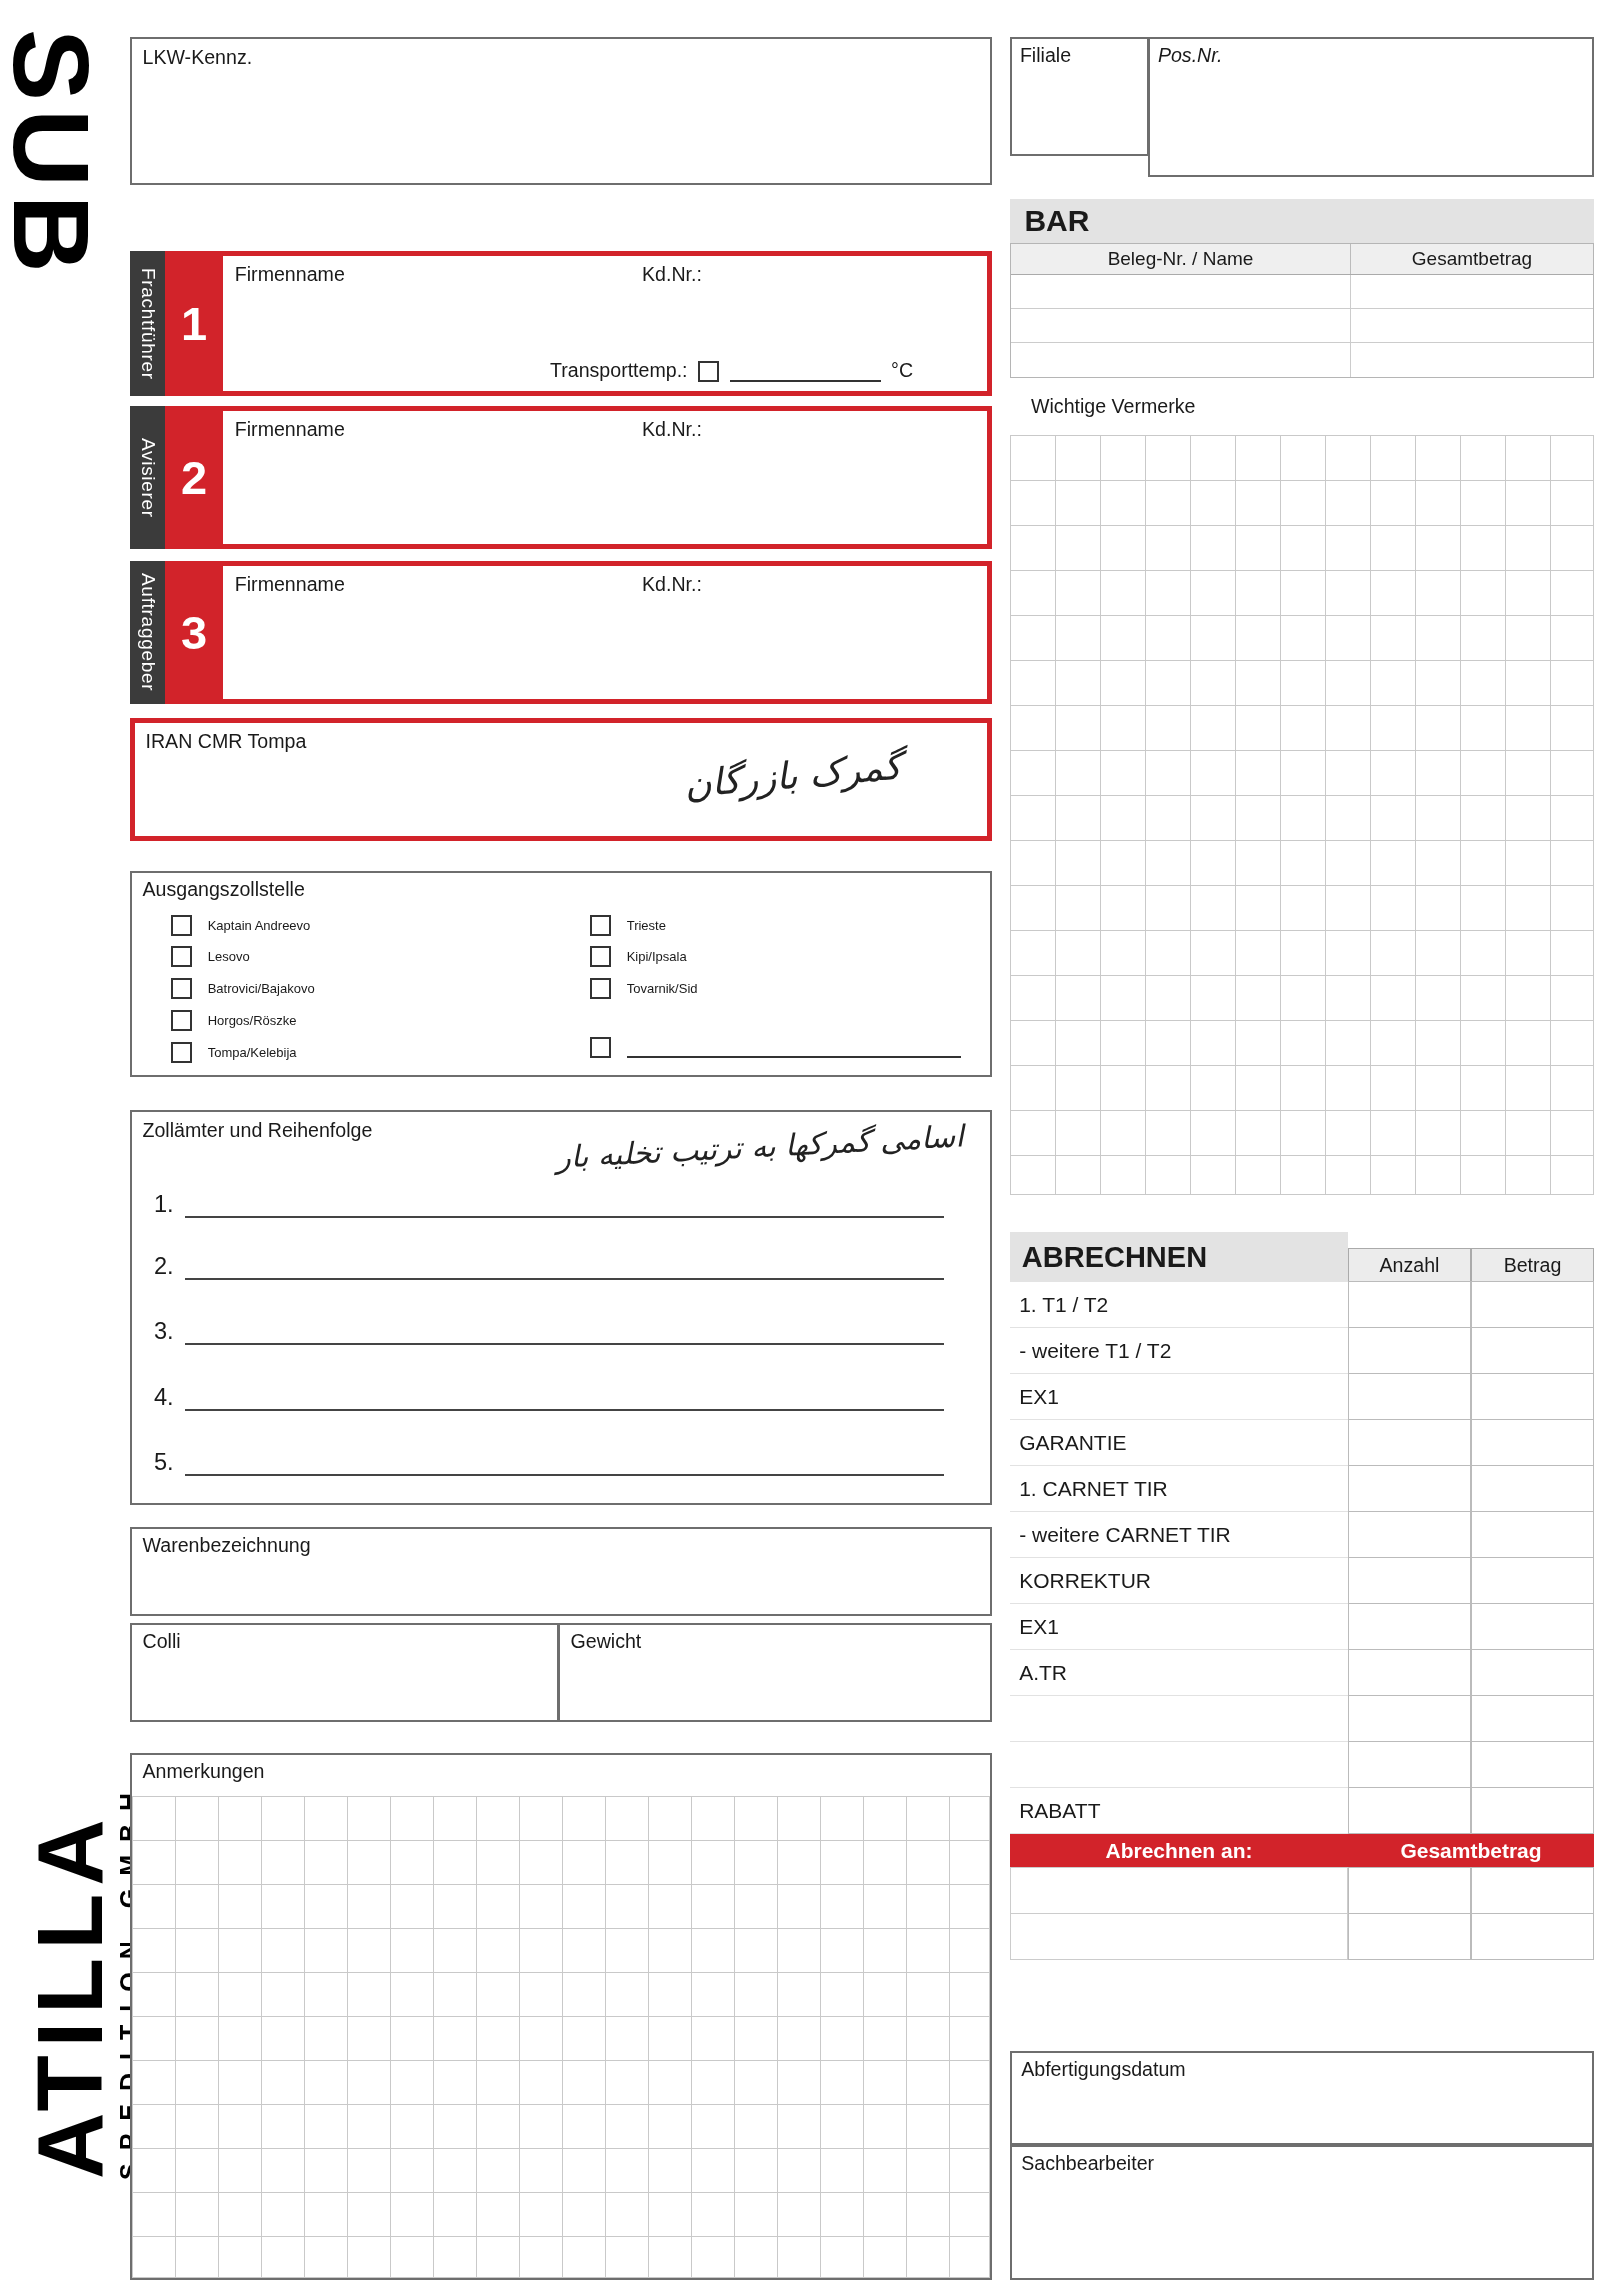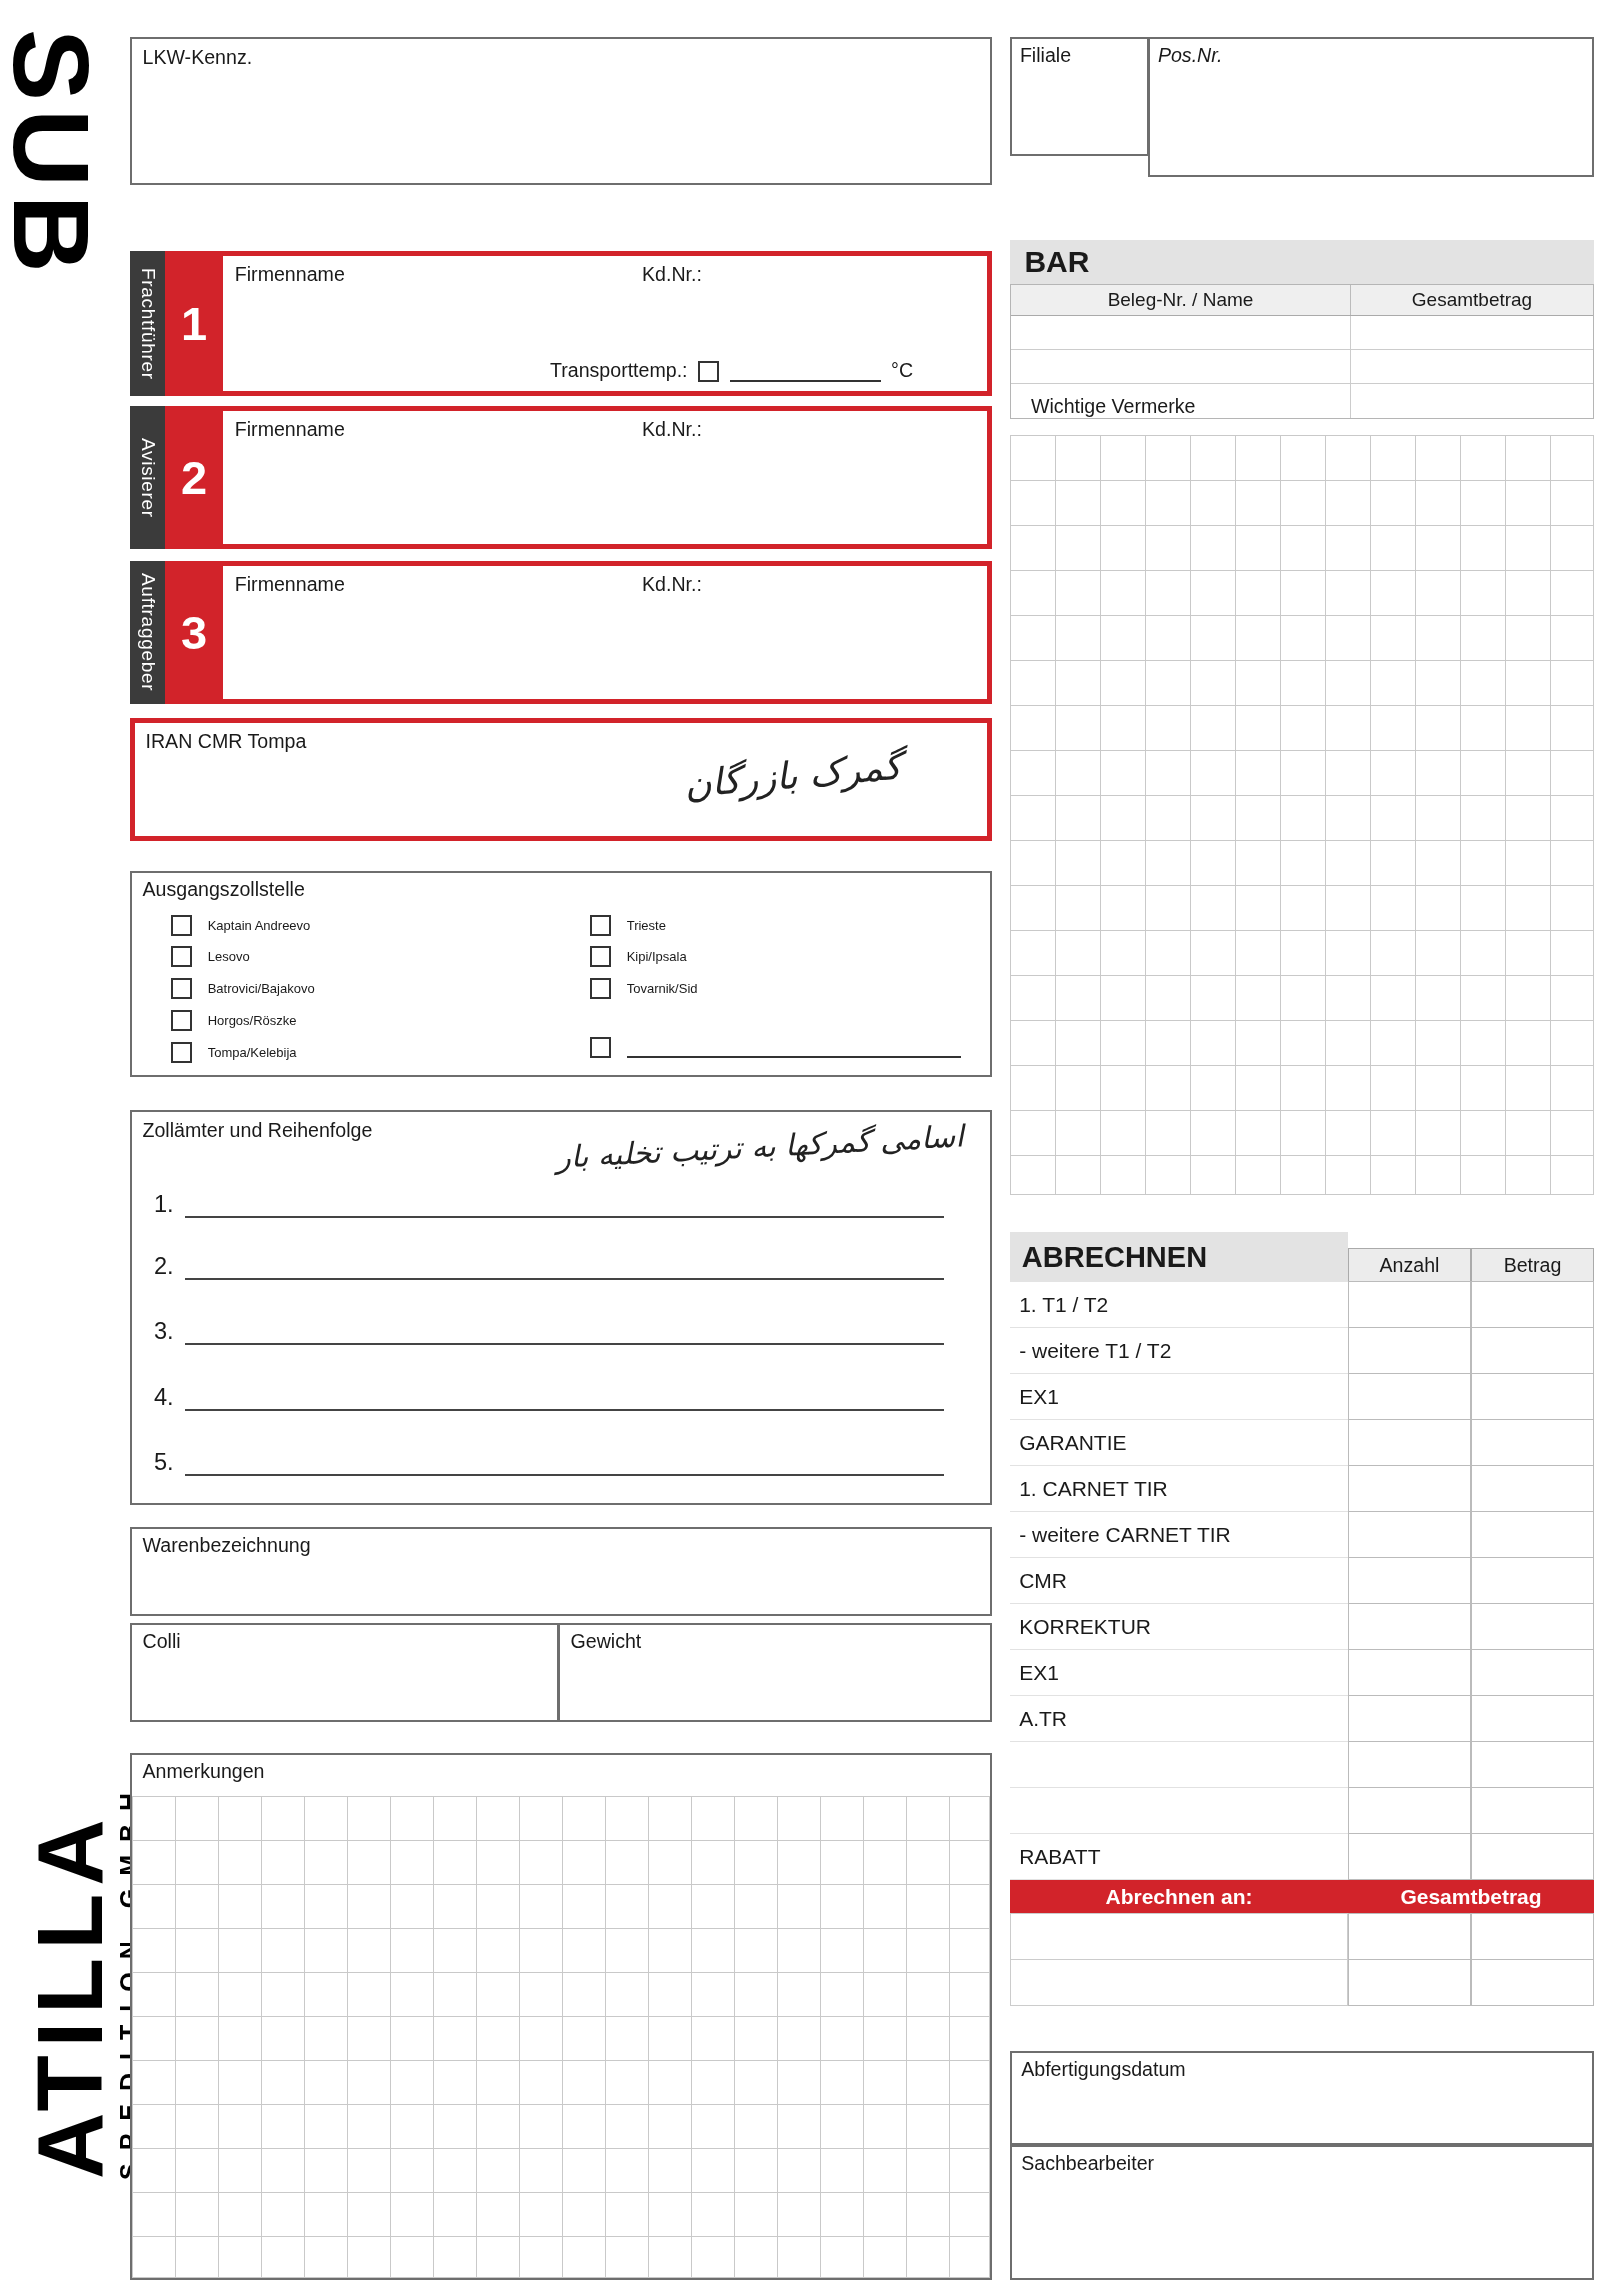--- a/index.html
+++ b/index.html
@@ -31,21 +31,21 @@
   .lkw-r1 { height:81px; position:relative; }
   .lkw-r2, .lkw-r3 { height:31px; border-top:2px solid #6e6e6e; position:relative; }
   .lkw-right .lbl { position:absolute; left:10.5px; top:5.2px; }
 
   
   .filiale-box { left:1010px; top:37px; width:139px; height:119px; position:absolute; }
   .posnr-box   { left:1148px; top:37px; width:446px; height:140px; position:absolute;font-style:italic; }
   .filiale-box .lbl, .posnr-box .lbl { position:absolute; left:7.9px; top:5.2px; }
 
   
-  .bar-panel { left:1010px; top:199px; width:584px;margin-top:41px; }
+  .bar-panel { left:1010px; top:199px; width:584px; }
   .bar-title-bar { height:44px; background:var(--hgray); font-size:30px; font-weight:bold; display:flex; align-items:center; padding-left:14.4px; }
   .bar-table { border:1.3px solid #b5b5b5; }
   .bar-subheader { display:flex; height:31px; background:#efefef; border-bottom:1.3px solid #aaa; font-weight:normal; font-size:19px; }
   .bar-subheader .bc1, .bar-subheader .bc2 { display:flex; align-items:center; justify-content:center; }
   .bc1 { width:340px; border-right:1.3px solid #bbb; }
   .bc2 { flex:1; }
   .bar-row { display:flex; height:34px; border-bottom:1.3px solid #ccc; }
   .bar-row:last-child { border-bottom:none; }
   .bar-row .bc1 { border-right:1.3px solid #ccc; }
 
@@ -328,25 +328,20 @@
       <div class="ab-label">1. CARNET TIR</div>
       <div class="ab-cell"></div>
       <div class="ab-cell"></div>
     </div>
     <div class="ab-row">
       <div class="ab-label"> - weitere CARNET TIR</div>
       <div class="ab-cell"></div>
       <div class="ab-cell"></div>
     </div>
     <div class="ab-row">
-      <div class="ab-label">CMR</div>
-      <div class="ab-cell"></div>
-      <div class="ab-cell"></div>
-    </div>
-    <div class="ab-row">
       <div class="ab-label">KORREKTUR</div>
       <div class="ab-cell"></div>
       <div class="ab-cell"></div>
     </div>
     <div class="ab-row">
       <div class="ab-label">EX1</div>
       <div class="ab-cell"></div>
       <div class="ab-cell"></div>
     </div>
     <div class="ab-row">

